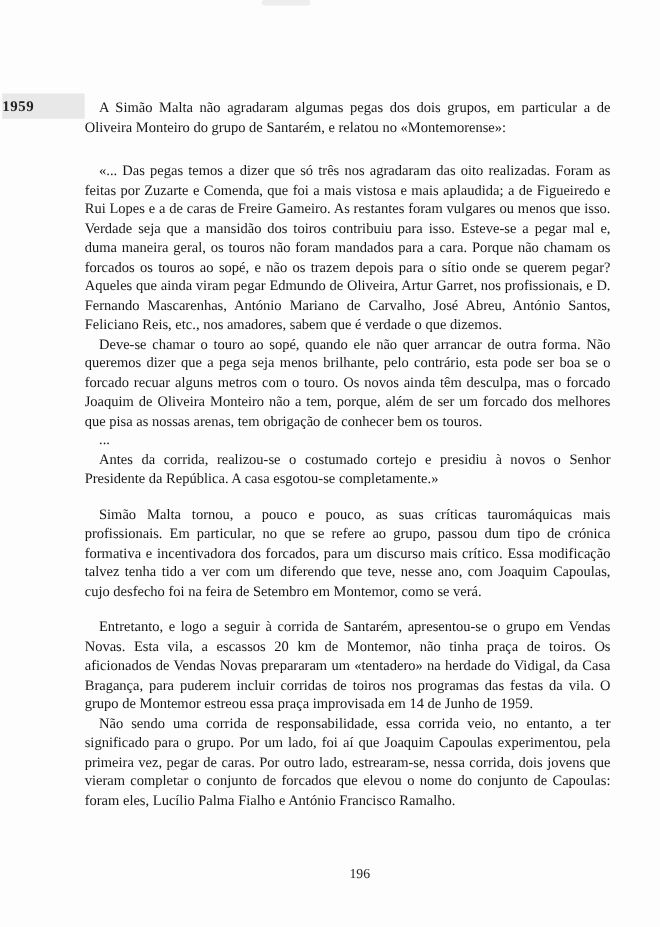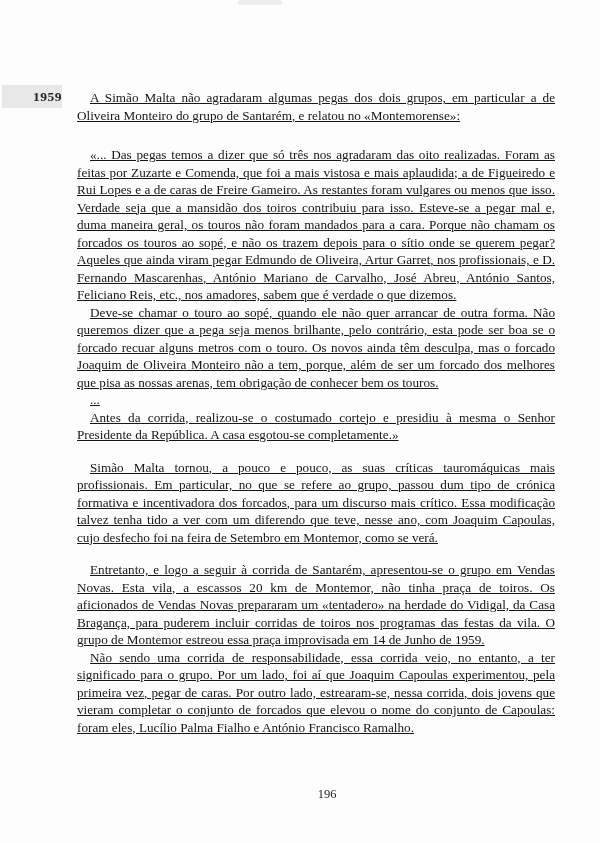--- a/index.html
+++ b/index.html
@@ -27,43 +27,42 @@
     width: 44px;
     height: 5px;
     background: #e3e3e3;
     opacity: 0.6;
     border-radius: 2px;
   }
   .year-marker {
     position: absolute;
     left: 2px;
     top: 85px;
-    width: 60px;
+    width: 75px;
     height: 23px;
     background: #e8e8e8;
     font-size: 13.5px;
     font-weight: bold;
     line-height: 23px;
-    text-align: right;
+    text-align: left;
     letter-spacing: 0.5px;
     color: #242424;
   }
   .text-block {
     position: absolute;
     left: 77px;
     top: 89px;
     width: 478px;
     font-size: 13.2px;
     line-height: 17.5px;
     text-align: justify;
   }
   .text-block p {
     margin: 0;
     padding: 0;
-    text-decoration: underline;
   }
   .indent {
     text-indent: 13px;
   }
   .gap-after-lg { margin-bottom: 22px !important; }
   .gap-after-md { margin-bottom: 15px !important; }
   .page-number {
     position: absolute;
     top: 787px;
     left: 227px;
@@ -85,21 +84,21 @@
   <div class="text-block">
 
     <p class="indent gap-after-lg">A Simão Malta não agradaram algumas pegas dos dois grupos, em particular a de Oliveira Monteiro do grupo de Santarém, e relatou no «Montemorense»:</p>
 
     <p class="indent">«... Das pegas temos a dizer que só três nos agradaram das oito realizadas. Foram as feitas por Zuzarte e Comenda, que foi a mais vistosa e mais aplaudida; a de Figueiredo e Rui Lopes e a de caras de Freire Gameiro. As restantes foram vulgares ou menos que isso. Verdade seja que a mansidão dos toiros contribuiu para isso. Esteve-se a pegar mal e, duma maneira geral, os touros não foram mandados para a cara. Porque não chamam os forcados os touros ao sopé, e não os trazem depois para o sítio onde se querem pegar? Aqueles que ainda viram pegar Edmundo de Oliveira, Artur Garret, nos profissionais, e D. Fernando Mascarenhas, António Mariano de Carvalho, José Abreu, António Santos, Feliciano Reis, etc., nos amadores, sabem que é verdade o que dizemos.</p>
 
     <p class="indent">Deve-se chamar o touro ao sopé, quando ele não quer arrancar de outra forma. Não queremos dizer que a pega seja menos brilhante, pelo contrário, esta pode ser boa se o forcado recuar alguns metros com o touro. Os novos ainda têm desculpa, mas o forcado Joaquim de Oliveira Monteiro não a tem, porque, além de ser um forcado dos melhores que pisa as nossas arenas, tem obrigação de conhecer bem os touros.</p>
 
     <p class="indent">...</p>
 
-    <p class="indent gap-after-md">Antes da corrida, realizou-se o costumado cortejo e presidiu à mesma o Senhor Presidente da República. A casa esgotou-se completamente.»</p>
+    <p class="indent gap-after-md">Antes da corrida, realizou-se o costumado cortejo e presidiu à novos o Senhor Presidente da República. A casa esgotou-se completamente.»</p>
 
     <p class="indent gap-after-md">Simão Malta tornou, a pouco e pouco, as suas críticas tauromáquicas mais profissionais. Em particular, no que se refere ao grupo, passou dum tipo de crónica formativa e incentivadora dos forcados, para um discurso mais crítico. Essa modificação talvez tenha tido a ver com um diferendo que teve, nesse ano, com Joaquim Capoulas, cujo desfecho foi na feira de Setembro em Montemor, como se verá.</p>
 
     <p class="indent">Entretanto, e logo a seguir à corrida de Santarém, apresentou-se o grupo em Vendas Novas. Esta vila, a escassos 20 km de Montemor, não tinha praça de toiros. Os aficionados de Vendas Novas prepararam um «tentadero» na herdade do Vidigal, da Casa Bragança, para puderem incluir corridas de toiros nos programas das festas da vila. O grupo de Montemor estreou essa praça improvisada em 14 de Junho de 1959.</p>
 
     <p class="indent">Não sendo uma corrida de responsabilidade, essa corrida veio, no entanto, a ter significado para o grupo. Por um lado, foi aí que Joaquim Capoulas experimentou, pela primeira vez, pegar de caras. Por outro lado, estrearam-se, nessa corrida, dois jovens que vieram completar o conjunto de forcados que elevou o nome do conjunto de Capoulas: foram eles, Lucílio Palma Fialho e António Francisco Ramalho.</p>
 
   </div>
 
   <div class="page-number">196</div>

